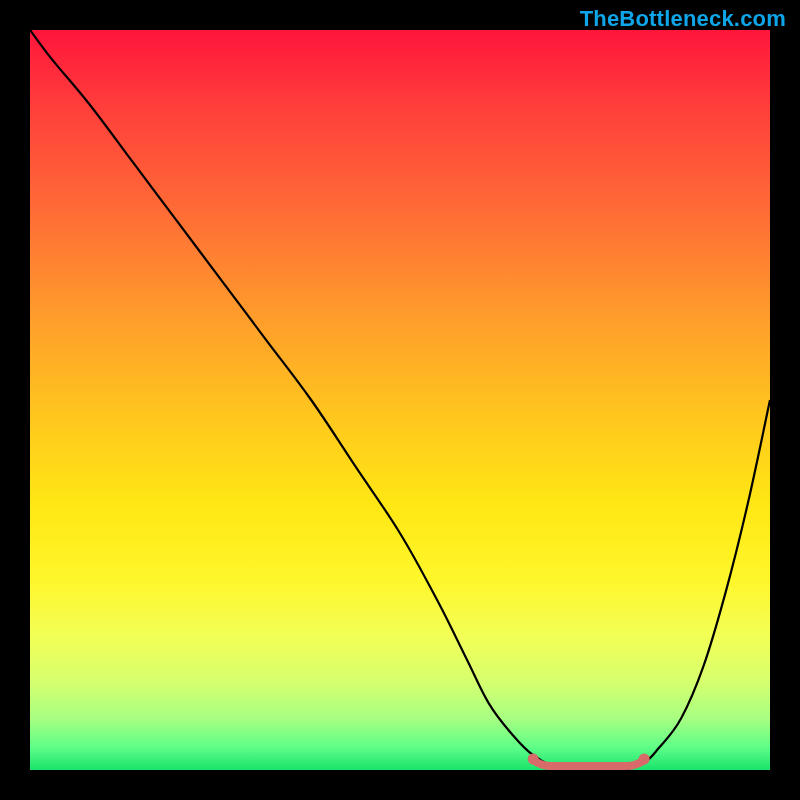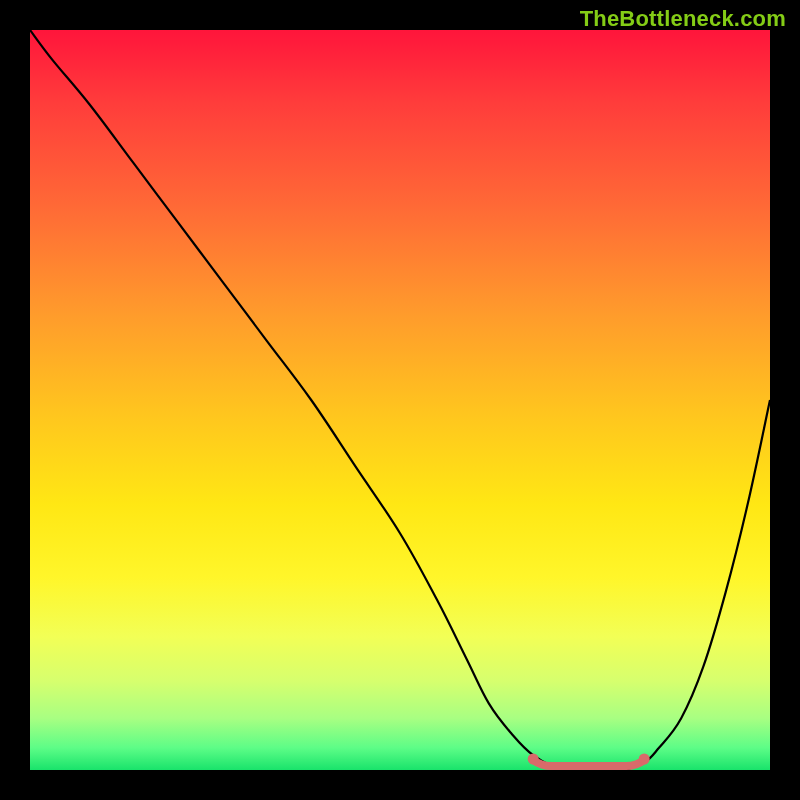--- a/index.html
+++ b/index.html
@@ -5,21 +5,21 @@
   * { margin: 0; padding: 0; box-sizing: border-box; }
   html, body { width: 800px; height: 800px; overflow: hidden; background: #000; }
   .frame { position: relative; width: 800px; height: 800px; background: #000; }
   .watermark {
     position: absolute;
     top: 6px;
     right: 14px;
     font-family: Arial, Helvetica, sans-serif;
     font-size: 22px;
     font-weight: bold;
-    color: #84cc16;
+    color: #0ea5e9;
     letter-spacing: 0.2px;
   }
   .plot {
     position: absolute;
     left: 30px;
     top: 30px;
     width: 740px;
     height: 740px;
   }
   .gradient {

